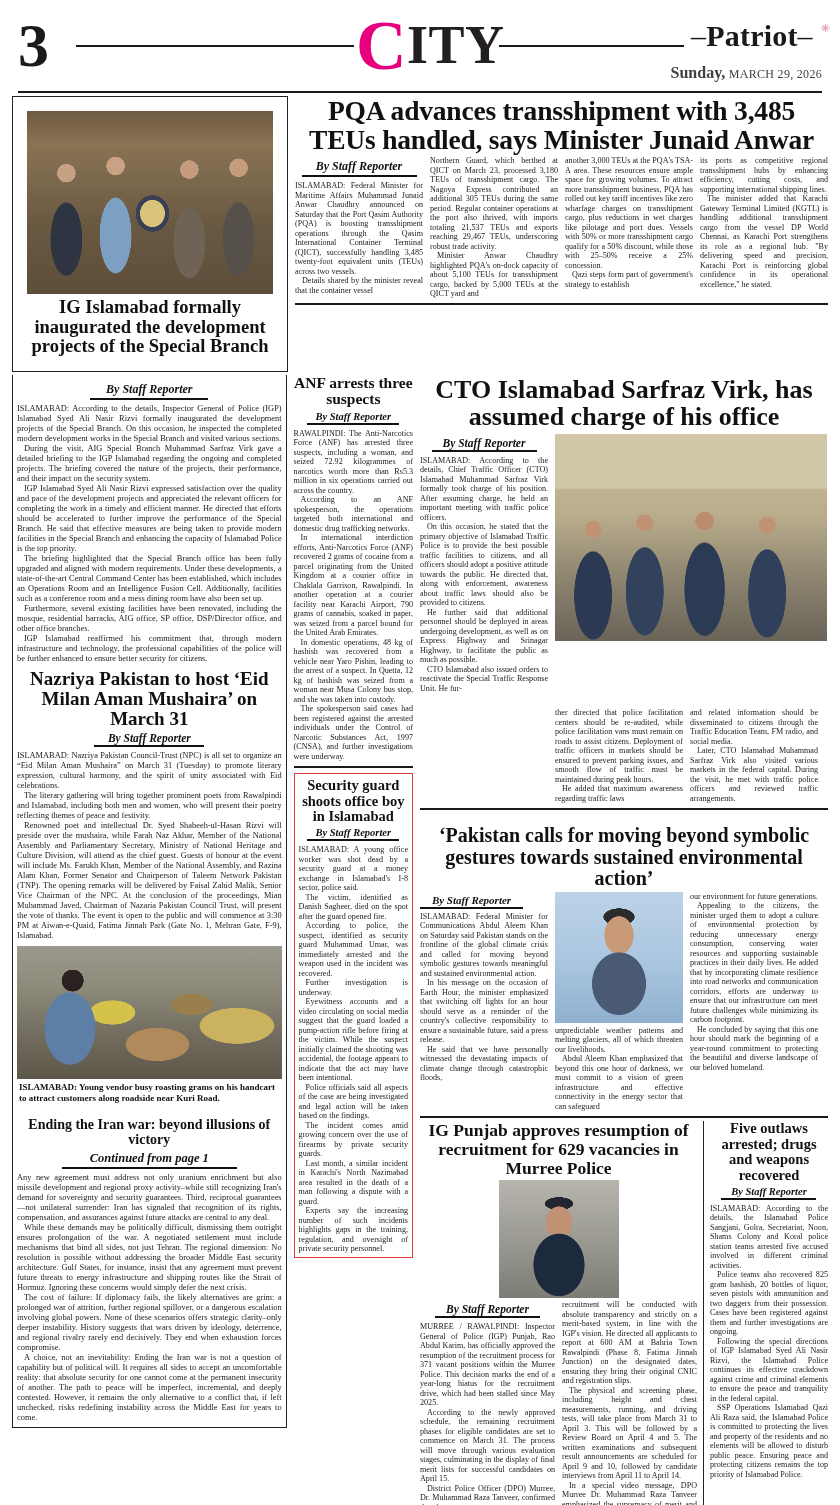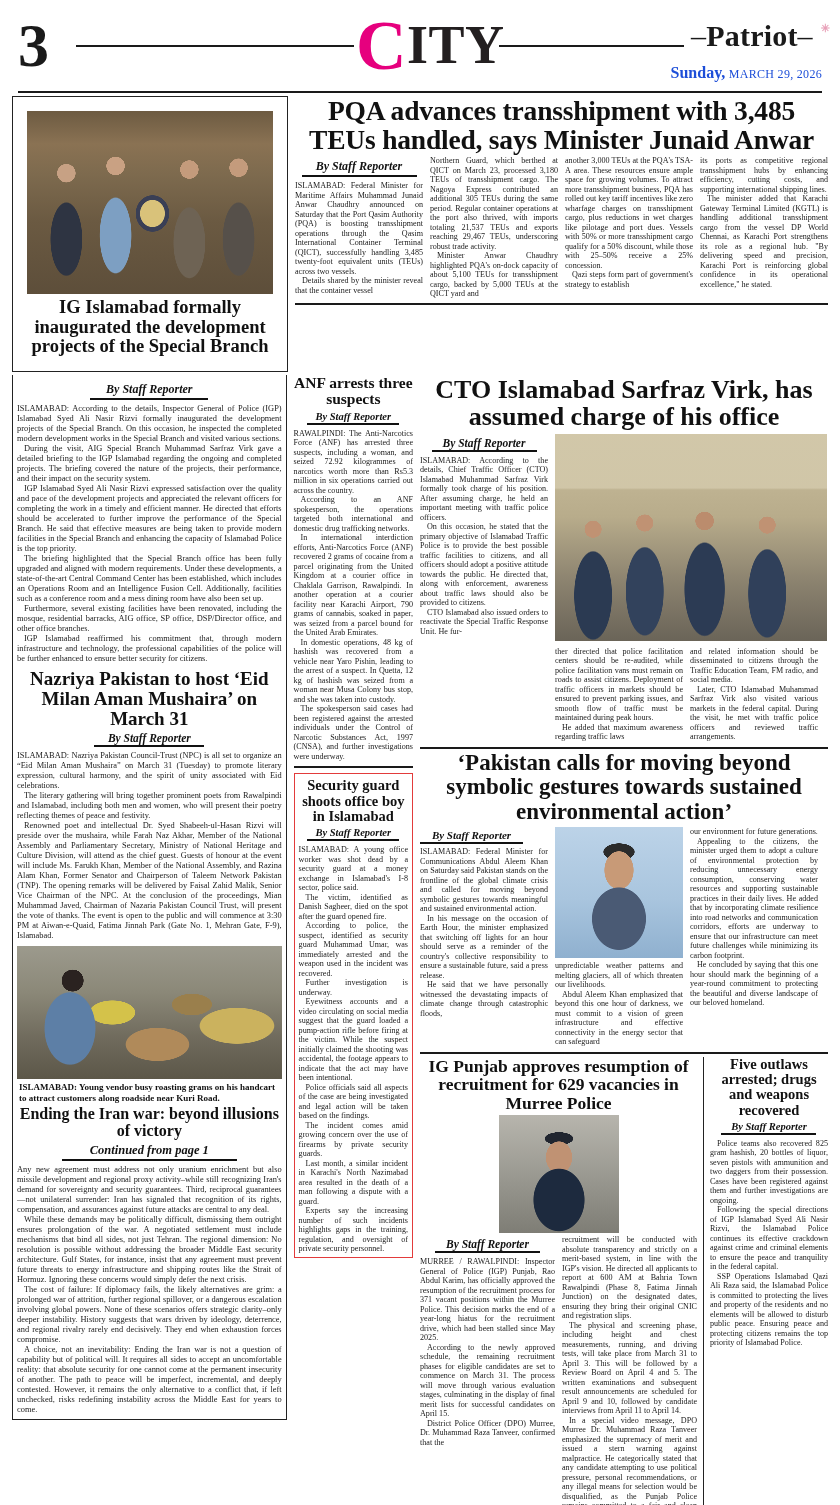--- a/index.html
+++ b/index.html
@@ -35,21 +35,21 @@
   .patriot-brand {
     position:absolute; right:6px; top:8px;
     font-family:"Liberation Serif", serif;
     font-size:30px; font-weight:700; color:#1a1a1a; line-height:32px;
     letter-spacing:0.2px;
   }
   .patriot-brand .dash { font-weight:400; }
   .patriot-star { color:#e8a0b8; font-size:11px; position:relative; top:-14px; left:8px; letter-spacing:0; }
   .dateline {
     position:absolute; right:6px; top:52px;
-    font-family:"Liberation Serif", serif; font-size:14px; color:#1d4ed8;
+    font-family:"Liberation Serif", serif; font-size:14px; color:#404040;
   }
   .dateline .day { font-weight:700; font-size:16px; }
   .dateline .dt { font-size:12px; letter-spacing:0.3px; }
   .mast-bottom-rule { position:absolute; left:6px; right:6px; top:79px; height:2px; background:#1a1a1a; }
 
   
   .hl {
     font-family:"Liberation Serif", serif;
     font-weight:700; text-align:center; color:#111; line-height:1.06;
   }
@@ -102,35 +102,35 @@
   .naz-byline { font-size:11.5px; width:110px; }
 
   .anf-hl { font-size:15.5px; }
   .anf-byline { font-size:10.5px; width:92px; }
 
   .cto-hl { font-size:26px; margin-top:1px; }
   .cto-byline { font-size:11.5px; width:105px; }
   .cto-top { display:flex; gap:7px; margin-top:3px; }
   .cto-text-l { width:128px; }
   .cto-photo { width:272px; height:207px; }
-  .cto-bot { display:flex; gap:7px; margin-top:6px; }
+  .cto-bot { display:flex; gap:7px; margin-top:15px; }
   .cto-bot > div { width:128px; }
 
   
-  .env-hl { font-size:23px; margin-top:2px; }
+  .env-hl { font-size:20px; margin-top:15px; }
   .env-cols { display:flex; gap:7px; margin-top:3px; }
   .env-c1 { width:128px; }
   .env-photo-col { width:128px; }
   .env-photo { width:128px; height:131px; }
   .env-c3 { width:128px; }
   .env-byline { font-size:11px; width:103px; margin:2px 0 3px 0; text-align:center;}
 
   
   .vendor-photo { width:100%; height:133px; }
-  .iran-hl { font-size:16px; margin-top:0; }
+  .iran-hl { font-size:14px; margin-top:12px; }
   .cont-from { font-size:12.5px; width:175px; }
 
   
   .bottom-section { display:flex; gap:7px; margin-top:3px; }
   .guard-box { border:1.5px solid #e23b3b; padding:4px 4px 3px 4px; }
   .guard-hl { font-size:14.5px; }
   .guard-byline { font-size:10.5px; width:92px; }
 
   .bot-igpunjab { width:277px; }
   .igp-hl { font-size:17.5px; }
@@ -324,20 +324,21 @@
 
     <div class="mid-cto">
 
       <div class="hl cto-hl">CTO Islamabad Sarfraz Virk, has assumed charge of his office</div>
       <div class="cto-top">
         <div class="cto-text-l">
           <div class="byline cto-byline">By Staff Reporter</div>
           <div class="body-col">
             <p class="noind">ISLAMABAD: According to the details, Chief Traffic Officer (CTO) Islamabad Muhammad Sarfraz Virk formally took charge of his position. After assuming charge, he held an important meeting with traffic police officers.</p>
             <p>On this occasion, he stated that the primary objective of Islamabad Traffic Police is to provide the best possible traffic facilities to citizens, and all officers should adopt a positive attitude towards the public. He directed that, along with enforcement, awareness about traffic laws should also be provided to citizens.</p>
+            <p>He further said that additional personnel should be deployed in areas undergoing development, as well as on Express Highway and Srinagar Highway, to facilitate the public as much as possible.</p>
             <p>CTO Islamabad also issued orders to reactivate the Special Traffic Response Unit. He fur-</p>
           </div>
         </div>
         <div class="photo cto-photo ph-cto"></div>
       </div>
 
       <div class="cto-bot">
         <div></div>
         <div>
           <div class="body-col">
@@ -405,20 +406,21 @@
             </div>
           </div>
         </div>
 
         <div class="vline"></div>
 
         <div class="bot-outlaws">
           <div class="hl out-hl">Five outlaws arrested; drugs and weapons recovered</div>
           <div class="byline out-byline">By Staff Reporter</div>
           <div class="body-col">
+            <p class="noind">ISLAMABAD: According to the details, the Islamabad Police Sangjani, Golra, Secretariat, Noon, Shams Colony and Koral police station teams arrested five accused involved in different criminal activities.</p>
             <p>Police teams also recovered 825 gram hashish, 20 bottles of liquor, seven pistols with ammunition and two daggers from their possession. Cases have been registered against them and further investigations are ongoing.</p>
             <p>Following the special directions of IGP Islamabad Syed Ali Nasir Rizvi, the Islamabad Police continues its effective crackdown against crime and criminal elements to ensure the peace and tranquility in the federal capital.</p>
             <p>SSP Operations Islamabad Qazi Ali Raza said, the Islamabad Police is committed to protecting the lives and property of the residents and no elements will be allowed to disturb public peace. Ensuring peace and protecting citizens remains the top priority of Islamabad Police.</p>
           </div>
         </div>
       </div>
 
     </div>
   </div>
 

